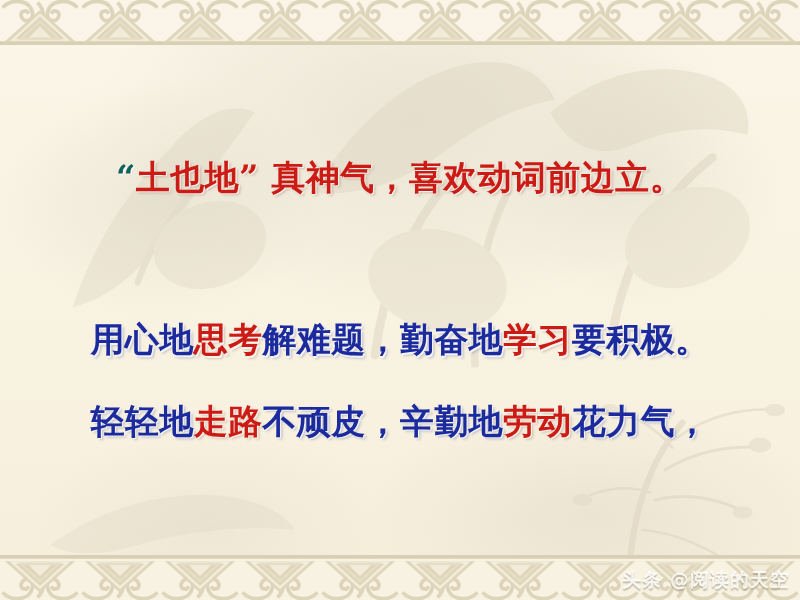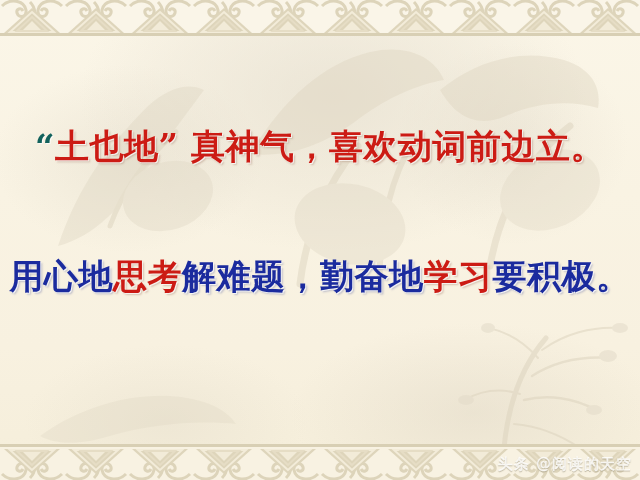--- a/index.html
+++ b/index.html
@@ -44,21 +44,21 @@
   .border-bottom { bottom: 0; }
 
   
   .verse {
     position: absolute;
     left: 0;
     width: 640px;
     text-align: center;
     font-family: "DejaVu Serif", "Liberation Serif", serif;
     font-weight: bold;
-    font-size: 34px;
+    font-size: 27px;
     letter-spacing: 0.5px;
     white-space: nowrap;
   }
   .line1 { top: 124px; }
   .line2 { top: 189px; }
   .line3 { top: 254px; }
   .line4 { top: 319px; }
 
   .seg { display: inline; }
   .red {
@@ -196,16 +196,19 @@
 
   <div class="verse line1">
     <span class="seg teal">“</span><span class="seg red">土也地</span><span class="seg red">” 真神气，喜欢动词前边立。</span>
   </div>
 
 
   <div class="verse line3">
     <span class="seg blue">用心地</span><span class="seg red">思考</span><span class="seg blue">解难题，</span><span class="seg blue">勤奋地</span><span class="seg red">学习</span><span class="seg blue">要积极。</span>
   </div>
 
+  <div class="verse line4">
+    <span class="seg blue">轻轻地</span><span class="seg red">走路</span><span class="seg blue">不顽皮，</span><span class="seg blue">辛勤地</span><span class="seg red">劳动</span><span class="seg blue">花力气，</span>
+  </div>
 
   <div class="watermark">头条 @阅读的天空</div>
 
 </div>
 
 </body></html>

